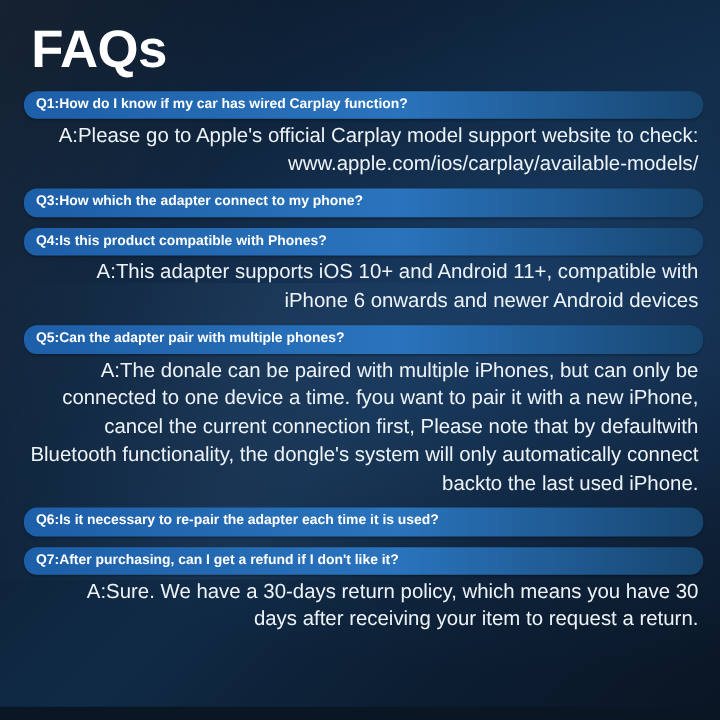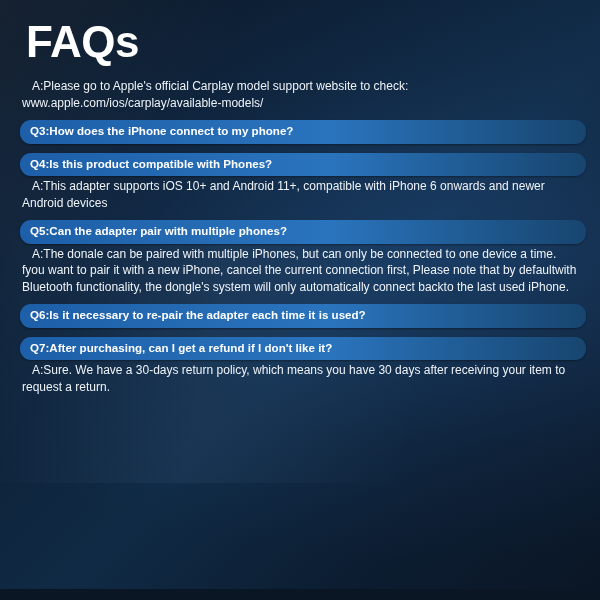--- a/index.html
+++ b/index.html
@@ -60,42 +60,44 @@
     font-size: 11.6px;
     font-weight: bold;
     padding: 4px 12px 5px 10px;
     box-sizing: border-box;
     width: 100%;
     line-height: 1.25;
     box-shadow: 0 1px 2px rgba(0,0,0,0.35);
   }
   .answer {
     color: #eef3f8;
-    font-size: 12px;
+    font-size: 17px;
     line-height: 1.38;
     padding: 2px 4px 0 2px;
     text-indent: 10px;
+    text-align: right;
   }
 </style>
 </head>
 <body>
 
 <div class="page">
 
   <div class="title">FAQs</div>
 
   <div class="faq-list">
 
     <div class="faq-item">
+      <div class="q-bar">Q1:How do I know if my car has wired Carplay function?</div>
       <div class="answer">A:Please go to Apple's official Carplay model support website to check: www.apple.com/ios/carplay/available-models/</div>
     </div>
 
 
     <div class="faq-item">
-      <div class="q-bar">Q3:How does the iPhone connect to my phone?</div>
+      <div class="q-bar">Q3:How which the adapter connect to my phone?</div>
     </div>
 
     <div class="faq-item">
       <div class="q-bar">Q4:Is this product compatible with Phones?</div>
       <div class="answer">A:This adapter supports iOS 10+ and Android 11+, compatible with iPhone 6 onwards and newer Android devices</div>
     </div>
 
     <div class="faq-item">
       <div class="q-bar">Q5:Can the adapter pair with multiple phones?</div>
       <div class="answer">A:The donale can be paired with multiple iPhones, but can only be connected to one device a time. fyou want to pair it with a new iPhone, cancel the current connection first, Please note that by defaultwith Bluetooth functionality, the dongle's system will only automatically connect backto the last used iPhone.</div>

